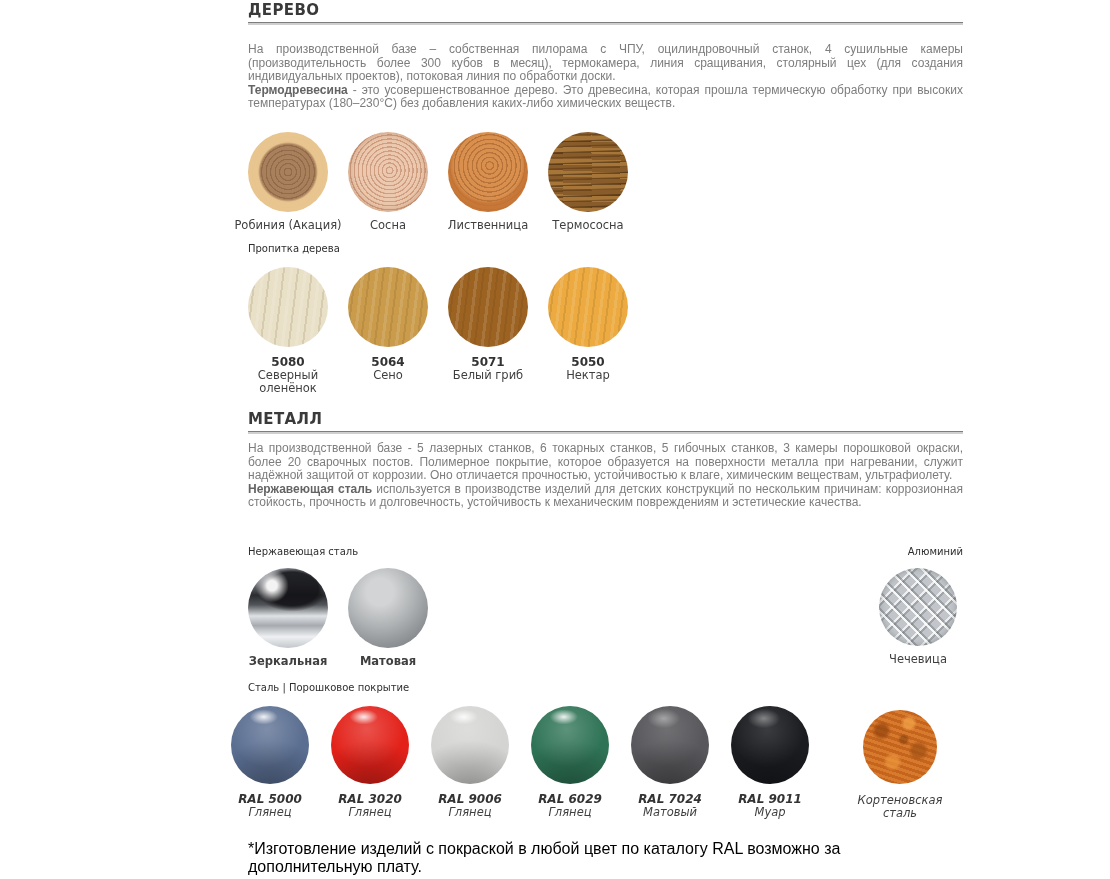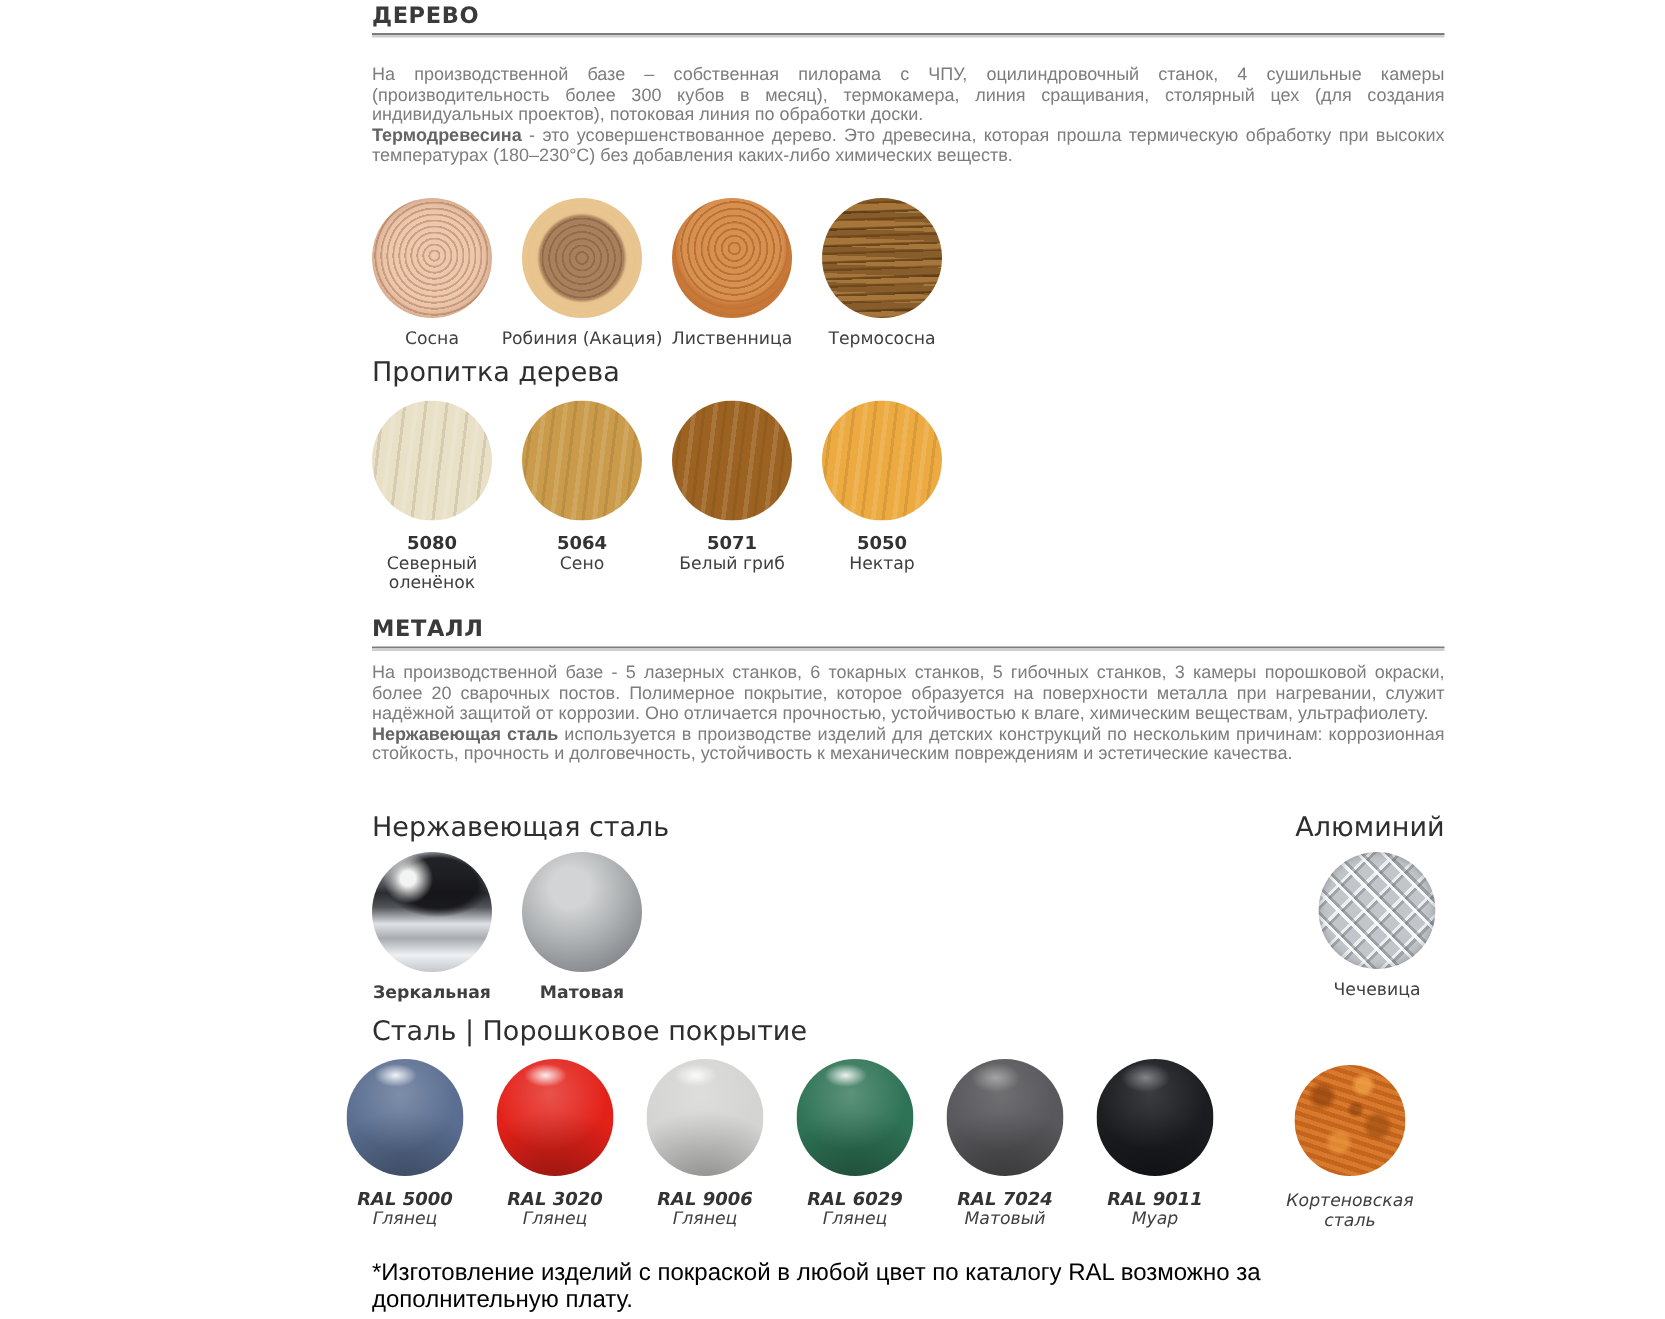--- a/index.html
+++ b/index.html
@@ -11,21 +11,21 @@
   .sec-head{left:248px;width:715px;}
   .big-title{font-family:"DejaVu Sans",sans-serif;font-size:15px;font-weight:bold;
              color:#3a3a3a;letter-spacing:.4px;line-height:20px;margin:0;}
   .rule{height:3px;margin-top:2px;background:linear-gradient(180deg,#7d7d7d 0 34%,#cfcfcf 34% 100%);}
 
   
   .bodytext{left:248px;width:715px;}
   .bodytext p{margin:0;font-size:12px;line-height:13.5px;color:#7d7d7d;text-align:justify;}
   .bodytext .lead{font-weight:bold;color:#646464;}
 
-  .sub-title{font-family:"DejaVu Sans",sans-serif;font-size:18px;color:#2e2e2e;line-height:16px;}
+  .sub-title{font-family:"DejaVu Sans",sans-serif;font-size:10px;color:#2e2e2e;line-height:16px;}
   .sub-title.right{text-align:right;white-space:nowrap;}
 
   
   .row{left:238px;display:flex;}
   .cir-item{width:100px;display:flex;flex-direction:column;align-items:center;}
   .circle{width:80px;height:80px;border-radius:50%;}
   .cir-label{font-family:"DejaVu Sans",sans-serif;font-size:11.5px;color:#3f3f3f;
              margin-top:6px;white-space:nowrap;text-align:center;}
   .code{font-family:"DejaVu Sans",sans-serif;font-size:12px;font-weight:bold;color:#333333;
         margin-top:8px;text-align:left;white-space:nowrap;}
@@ -95,26 +95,26 @@
     <div class="rule"></div>
   </div>
 
   <div class="abs bodytext" style="top:43px">
     <p>На производственной базе – собственная пилорама с ЧПУ, оцилиндровочный станок, 4 сушильные камеры (производительность более 300 кубов в месяц), термокамера, линия сращивания, столярный цех (для создания индивидуальных проектов), потоковая линия по обработки доски.</p>
     <p><span class="lead">Термодревесина</span><span> - это усовершенствованное дерево. Это древесина, которая прошла термическую обработку при высоких температурах (180–230°С) без добавления каких-либо химических веществ.</span></p>
   </div>
 
   <div class="abs row" style="top:132px">
     <div class="cir-item">
+      <div class="circle tex-robinia" style="--c: #a9805c;"></div>
+      <div class="cir-label">Робиния (Акация)</div>
+    </div>
+    <div class="cir-item">
       <div class="circle tex-pine" style="--c: #ecc9ae;"></div>
       <div class="cir-label">Сосна</div>
-    </div>
-    <div class="cir-item">
-      <div class="circle tex-robinia" style="--c: #a9805c;"></div>
-      <div class="cir-label">Робиния (Акация)</div>
     </div>
     <div class="cir-item">
       <div class="circle tex-larch" style="--c: #d98f4e;"></div>
       <div class="cir-label">Лиственница</div>
     </div>
     <div class="cir-item">
       <div class="circle tex-thermo" style="--c: #96672f;"></div>
       <div class="cir-label">Термососна</div>
     </div>
   </div>

